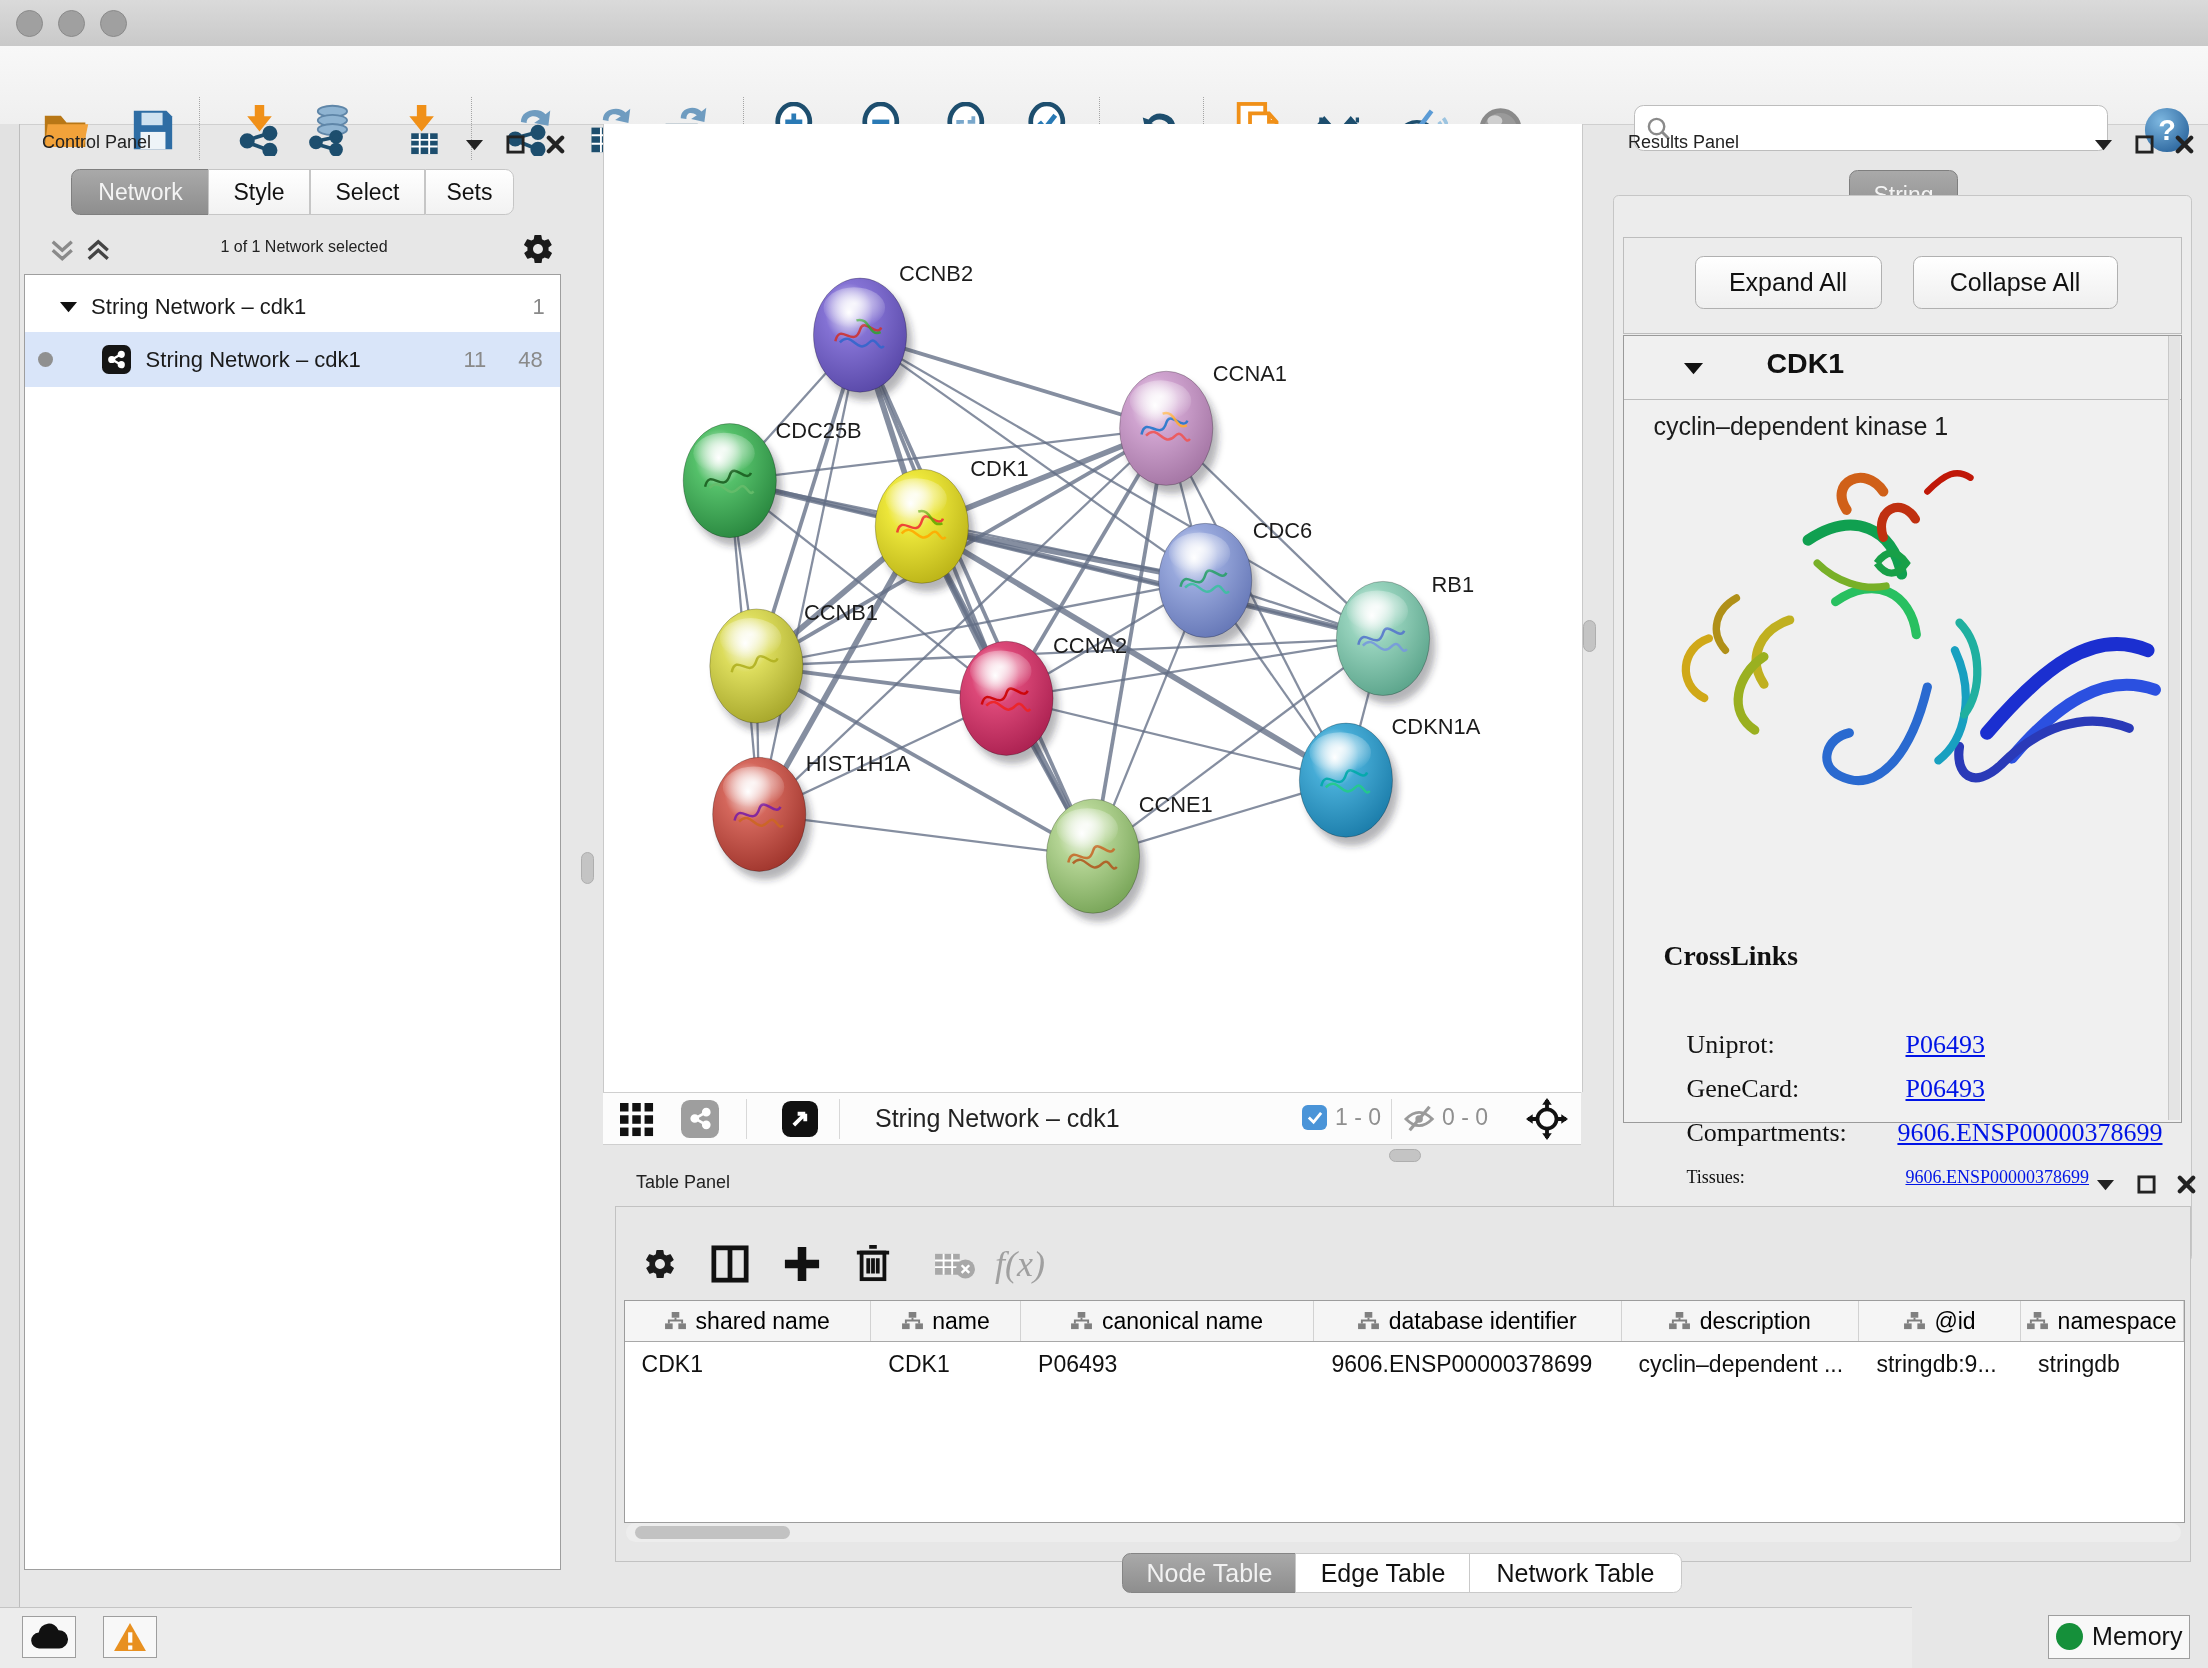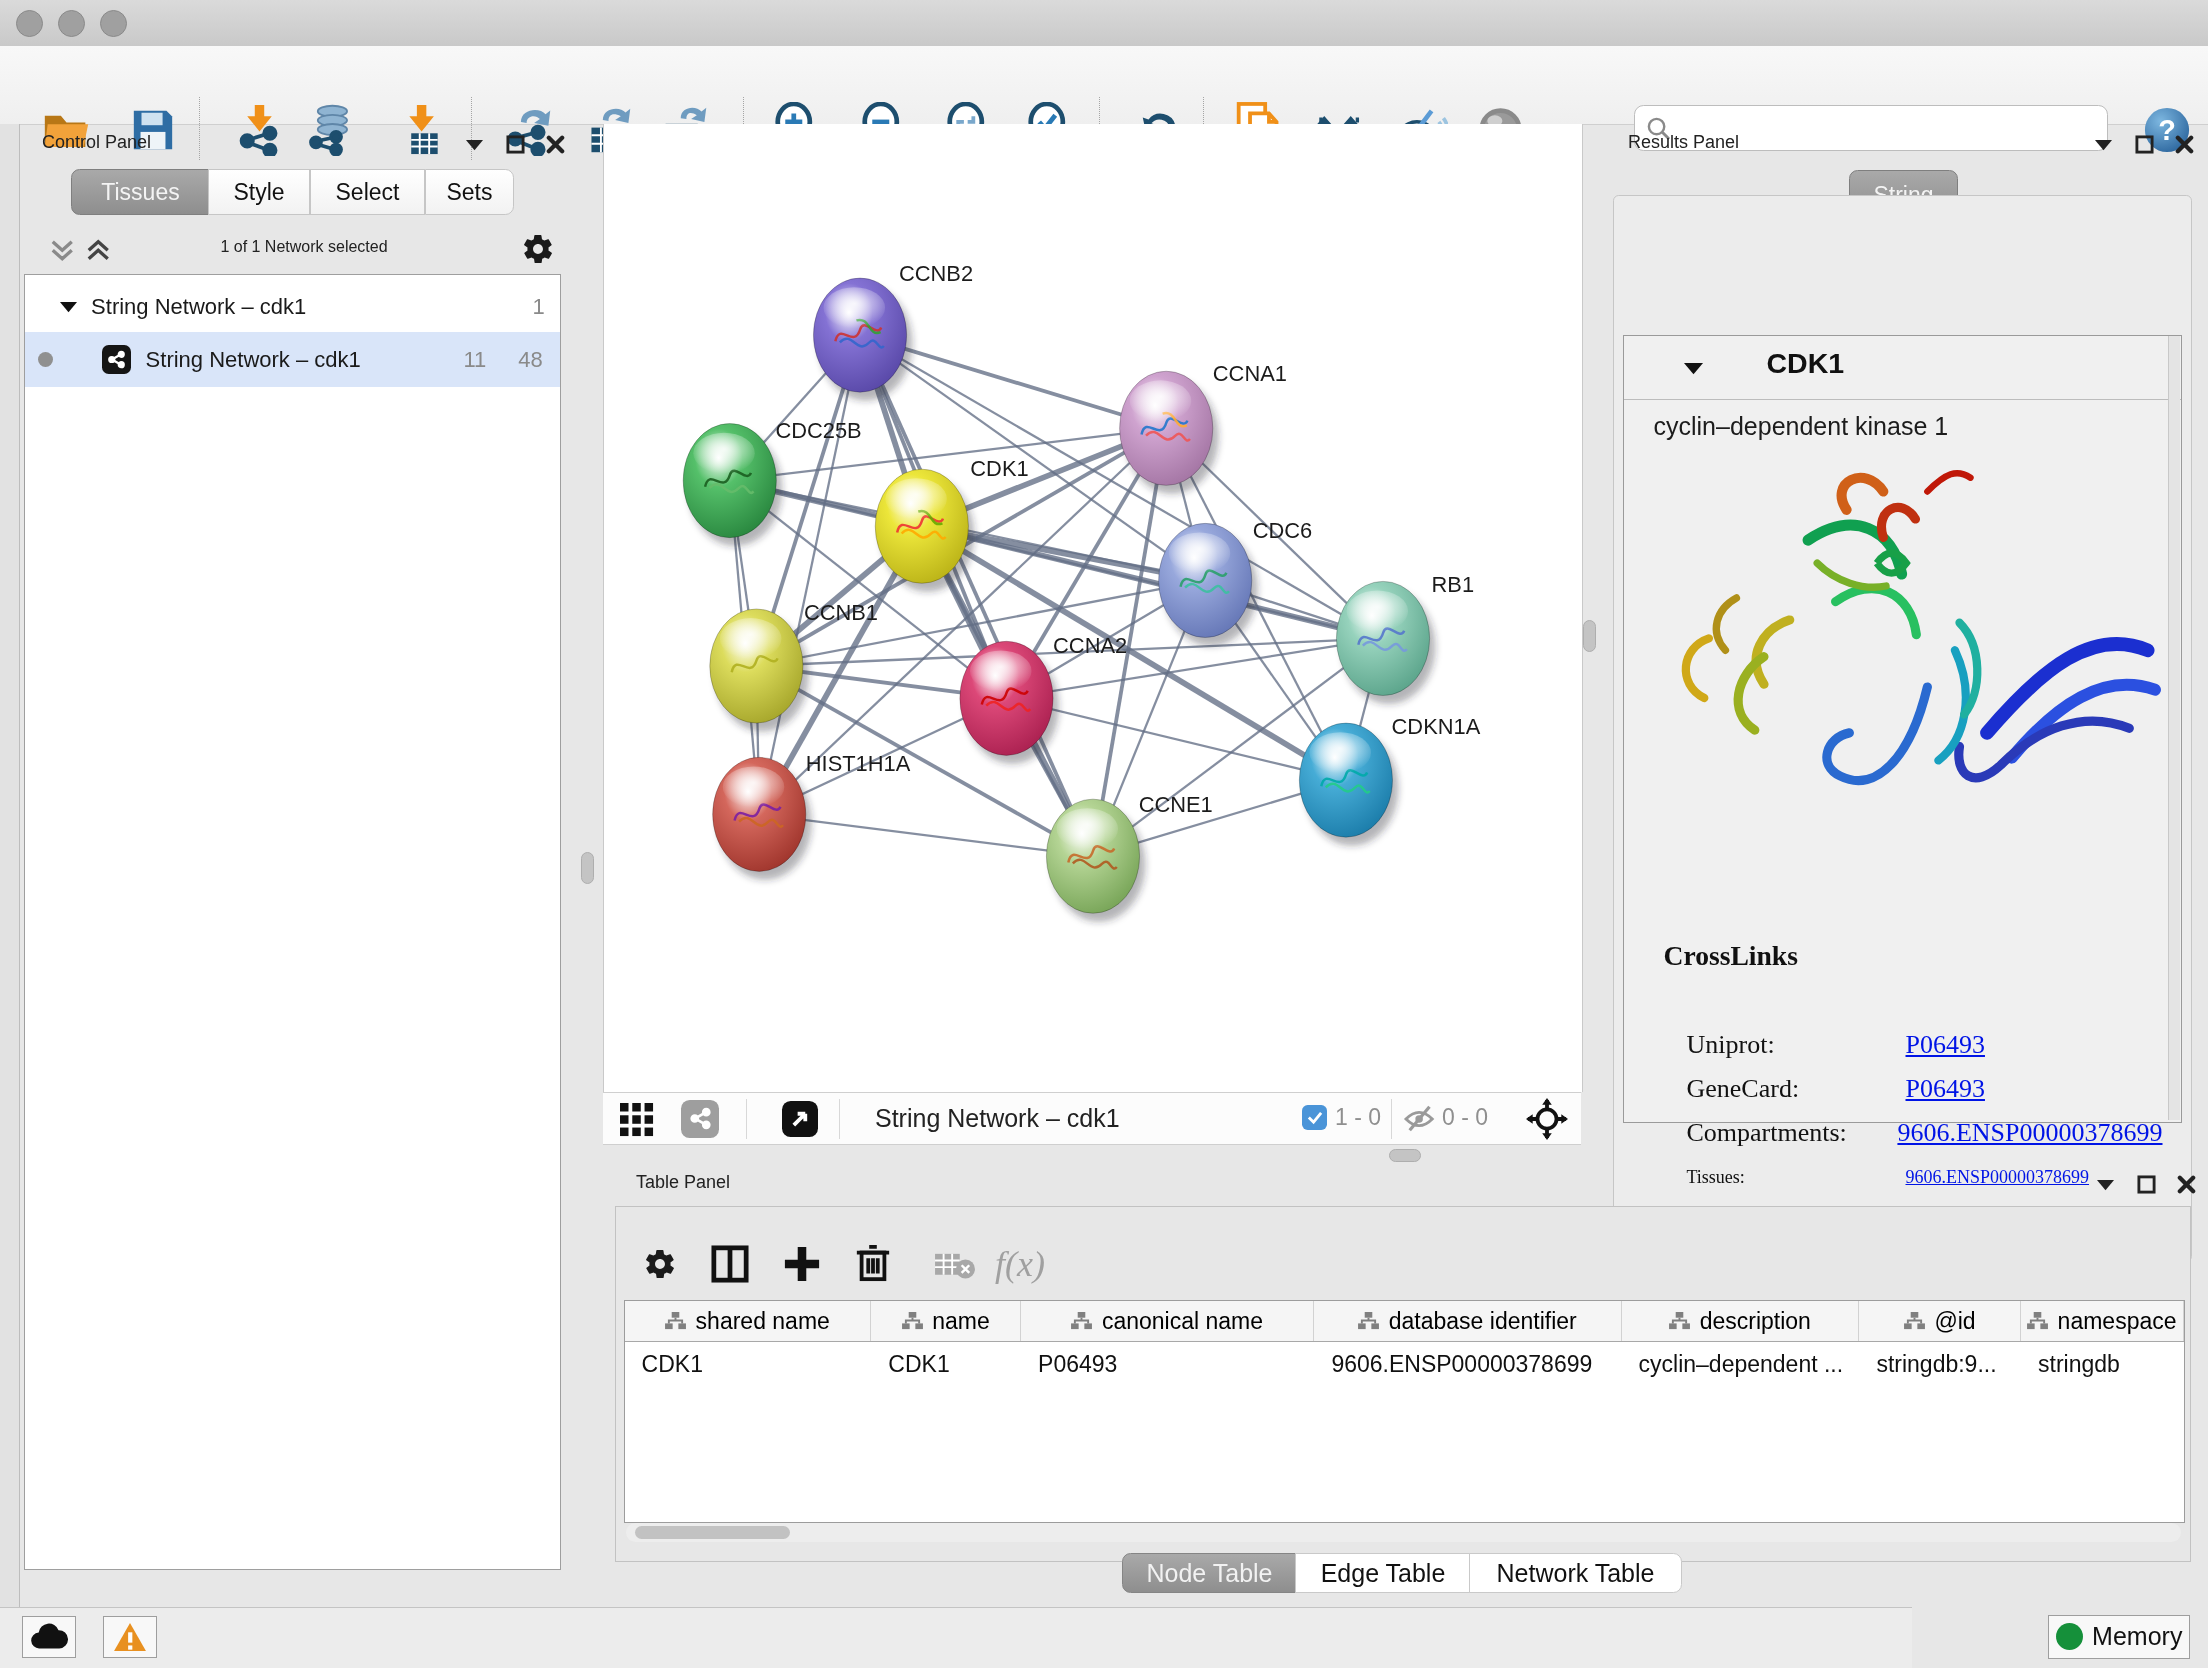--- a/index.html
+++ b/index.html
@@ -243,21 +243,21 @@
           <polygon points="2,2 20,2 11,13" fill="#222"></polygon>
         </svg>
       <svg width="19" height="19" viewBox="0 0 20 20">
           <rect x="2" y="2" width="16" height="16" fill="none" stroke="#222" stroke-width="3"></rect>
         </svg>
       <svg width="19" height="19" viewBox="0 0 20 20">
           <path d="M3 3 L17 17 M17 3 L3 17" stroke="#222" stroke-width="4.5" stroke-linecap="round"></path>
         </svg>
     </div>
     <div class="abs tab sel" style="left:52px;top:45px;width:137px;height:44px;border-radius:8.6px 0 0 8.6px;">
-        <span>Tissues</span>
+        <span>Network</span>
       </div>
     <div class="abs tab" style="left:189px;top:45px;width:100px;height:44px;">
         <span>Style</span>
       </div>
     <div class="abs tab" style="left:291px;top:45px;width:113px;height:44px;">
         <span>Select</span>
       </div>
     <div class="abs tab" style="left:406px;top:45px;width:87px;height:44px;border-radius:0 8.6px 8.6px 0;">
         <span>Sets</span>
       </div>
@@ -580,20 +580,28 @@
       <svg width="19" height="19" viewBox="0 0 20 20">
           <path d="M3 3 L17 17 M17 3 L3 17" stroke="#222" stroke-width="4.5" stroke-linecap="round"></path>
         </svg>
     </div>
     <div class="abs tab sel" style="left:236px;top:46px;width:107px;height:48px;border-radius:8.6px;">
         <span>String</span>
       </div>
 
     <div class="abs rbox" style="left:0;top:71px;width:577px;height:1065px;background:#ececec;border:1px solid #c6c6c6;"></div>
 
+    <div class="abs" style="left:9.5px;top:113px;width:557px;height:95px;background:#ececec;border:1px solid #bdbdbd;">
+      <div class="abs btn" style="left:71px;top:18px;width:185px;height:51px;">
+          <span>Expand All</span>
+        </div>
+      <div class="abs btn" style="left:289px;top:18px;width:203px;height:51px;">
+          <span>Collapse All</span>
+        </div>
+    </div>
 
     <div class="abs" style="left:9.5px;top:211px;width:557px;height:786px;background:#f0f0f0;border:1px solid #9a9a9a;">
       <div class="abs" style="left:0;top:0;width:100%;height:63px;border-bottom:1px solid #bcbcbc;">
         <svg class="abs" style="left:59px;top:25px;" width="21" height="14.3" viewBox="0 0 22 15">
             <polygon points="1,2 21,2 11,14" fill="#111"></polygon>
           </svg>
         <span class="abs" style="left:143px;top:11.4px;font-size:28.5px;font-weight:bold;color:#111;">CDK1</span>
       </div>
       <div class="abs" style="left:30px;top:76px;font-size:25px;color:#1c1c1c;">cyclin–dependent kinase 1</div>
 

